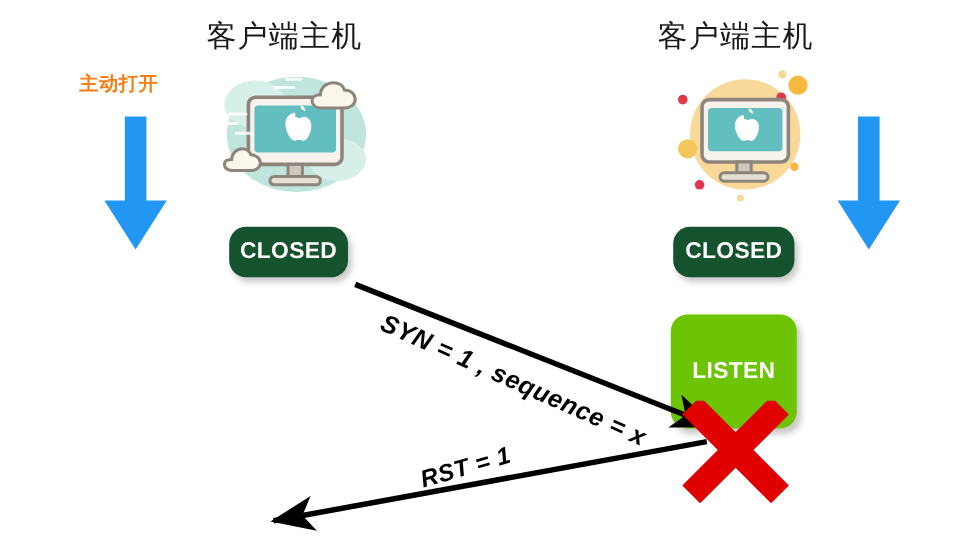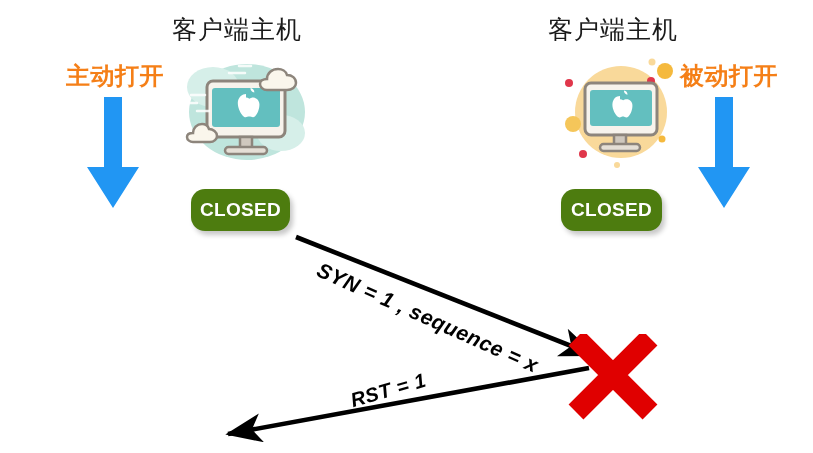--- a/index.html
+++ b/index.html
@@ -14,21 +14,21 @@
   .col-heading{
     position:absolute;font-size:25px;font-weight:400;color:#1a1a1a;
     white-space:nowrap;letter-spacing:1px;
     font-family:"DejaVu Sans","Liberation Sans",sans-serif;
   }
   #heading-client{left:144px;top:13px;}
   #heading-server{left:520px;top:13px;}
 
   
   .open-label{
-    position:absolute;font-size:24px;font-weight:bold;color:#F57F17;
+    position:absolute;font-size:16px;font-weight:bold;color:#F57F17;
     white-space:nowrap;letter-spacing:0.5px;
     font-family:Liberation Serif, serif;
   }
   #label-active-open{left:38px;top:60px;}
   #label-passive-open{left:652px;top:60px;}
 
   
   .down-arrow{position:absolute;width:70px;height:115px;}
 
   
@@ -37,21 +37,21 @@
   #icon-server-host{left:531px;top:53px;width:124px;height:118px;}
 
   
   .state-box{
     position:absolute;border-radius:14px;display:flex;
     align-items:center;justify-content:center;text-align:center;
     color:#ffffff;font-weight:bold;line-height:1.15;
     box-shadow:3px 4px 5px rgba(0,0,0,0.22);
     font-family:"Liberation Sans","DejaVu Sans",sans-serif;
   }
-  .state-closed{background:#4d7c0f;font-size:19px;letter-spacing:0.3px;}
+  .state-closed{background:#14532d;font-size:19px;letter-spacing:0.3px;}
   .state-green{background:#6CC404;font-size:19px;letter-spacing:0.3px;}
 
   #box-client-closed{left:163px;top:189px;width:99px;height:42px;}
   #box-client-synsend{left:160px;top:262px;width:106px;height:142px;}
   #box-server-closed{left:533px;top:189px;width:101px;height:42px;}
   #box-server-listen{left:531px;top:262px;width:105px;height:95px;}
 
   
   #arrow-layer{position:absolute;left:0;top:0;width:813px;height:453px;}
 
@@ -72,21 +72,20 @@
 <body>
 
 <div class="stage">
 
   <div class="col-heading" id="heading-client">客户端主机</div>
 
   <div class="col-heading" id="heading-server">客户端主机</div>
 
   <div class="open-label" id="label-active-open">主动打开</div>
 
-  <div class="open-label" id="label-passive-open">被动打开</div>
 
   <div class="down-arrow" style="left:50px;top:95px;">
     <svg viewBox="0 0 70 115" width="70" height="115">
       <path d="M26 2 L44 2 L44 72 L61 72 L35 113 L9 72 L26 72 Z" fill="#2196F3"></path>
     </svg>
   </div>
 
   <div class="down-arrow" style="left:661px;top:95px;">
     <svg viewBox="0 0 70 115" width="70" height="115">
       <path d="M26 2 L44 2 L44 72 L61 72 L35 113 L9 72 L26 72 Z" fill="#2196F3"></path>
@@ -143,20 +142,23 @@
 
   <div class="state-box state-closed" id="box-client-closed">
     <span>CLOSED</span>
   </div>
 
 
   <div class="state-box state-closed" id="box-server-closed">
     <span>CLOSED</span>
   </div>
 
+  <div class="state-box state-green" id="box-server-listen">
+    <span>LISTEN</span>
+  </div>
 
   <svg id="arrow-layer" viewBox="0 0 813 453" width="813" height="453">
     <defs>
       <marker id="ah" markerWidth="9" markerHeight="9" refX="7.4" refY="3.2" orient="auto" markerUnits="strokeWidth">
         <path d="M0,0 L8,3.2 L0,6.4 L2.1,3.2 Z" fill="#000000"></path>
       </marker>
     </defs>
 
     <line x1="268" y1="237" x2="566" y2="355" stroke="#000000" stroke-width="4.6" marker-end="url(#ah)"></line>
 

